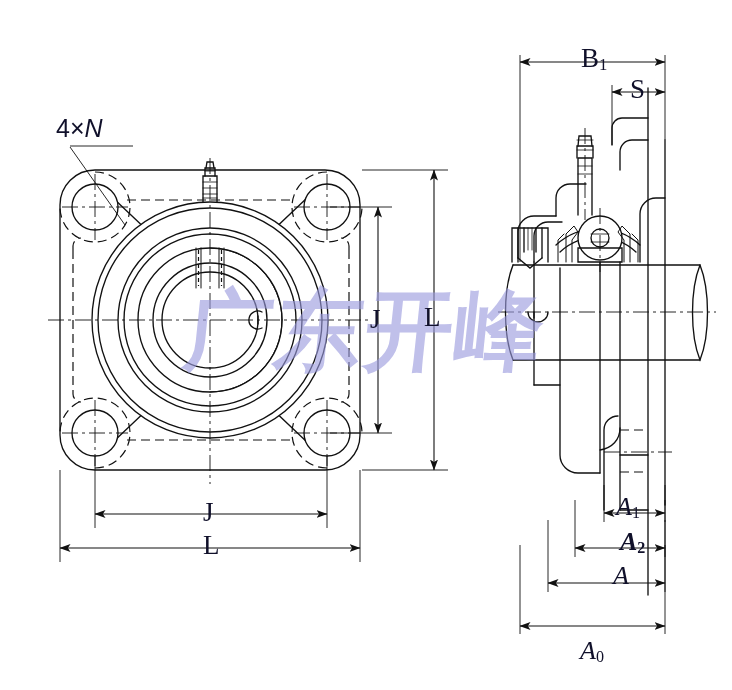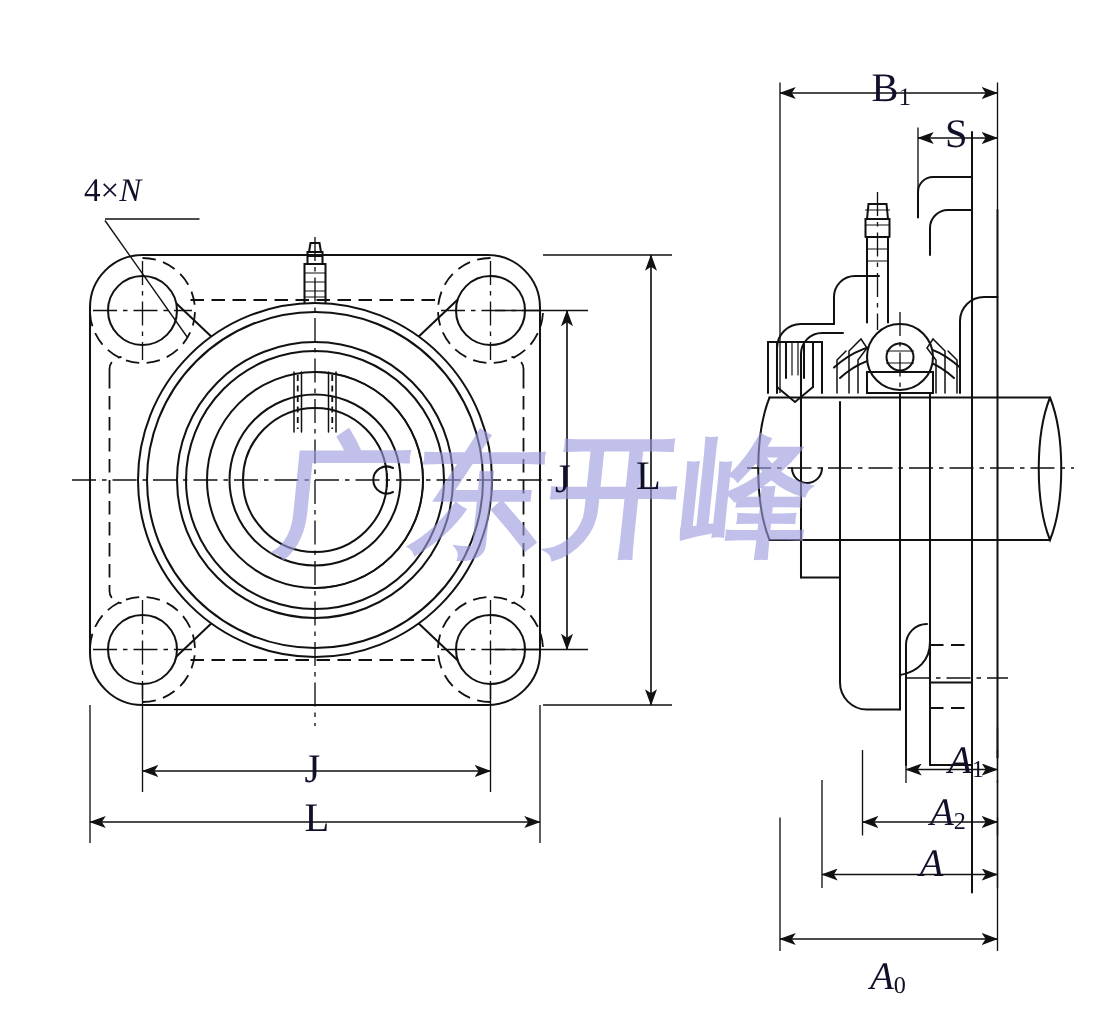--- a/index.html
+++ b/index.html
@@ -64,21 +64,21 @@
     line-height: 1;
     user-select: none;
   }
   .lbl-serif-up  { font-size: 27px; }
   .lbl-ital      { font-style: italic; font-size: 26px; }
   .sub {
     font-size: 0.62em;
     vertical-align: -0.18em;
     font-style: normal;
   }
-  .lbl-4xn { font-size: 22px; font-family: Liberation Serif, serif; }
+  .lbl-4xn { font-size: 25px; font-family: Liberation Sans, sans-serif; }
   .lbl-4xn .ital { font-style: italic; }
 </style>
 </head>
 <body>
 
 <div id="canvas">
 
   <svg class="drawing" viewBox="0 0 732 690">
     <defs>
       <marker id="ar-e" markerWidth="11" markerHeight="8" refX="10.5" refY="4" orient="auto" markerUnits="userSpaceOnUse">
@@ -312,25 +312,25 @@
   <div class="dimlabel lbl-serif-up" style="left:203px; top:499px;">J</div>
 
   <div class="dimlabel lbl-serif-up" style="left:203px; top:532px;">L</div>
 
   <div class="dimlabel lbl-serif-up" style="left:581px; top:45px;">
     <span>B</span><span class="sub">1</span>
   </div>
 
   <div class="dimlabel lbl-serif-up" style="left:630px; top:76px;">S</div>
 
-  <div class="dimlabel lbl-ital" style="left:632px; top:494px;">
+  <div class="dimlabel lbl-ital" style="left:616px; top:494px;">
     <span>A</span><span class="sub">1</span>
   </div>
 
-  <div class="dimlabel lbl-ital" style="left:620px; top:529px;">
+  <div class="dimlabel lbl-ital" style="left:620px; top:529px;font-weight:bold;">
     <span>A</span><span class="sub">2</span>
   </div>
 
   <div class="dimlabel lbl-ital" style="left:613px; top:563px;">A</div>
 
   <div class="dimlabel lbl-ital" style="left:580px; top:638px;">
     <span>A</span><span class="sub">0</span>
   </div>
 
 </div>

